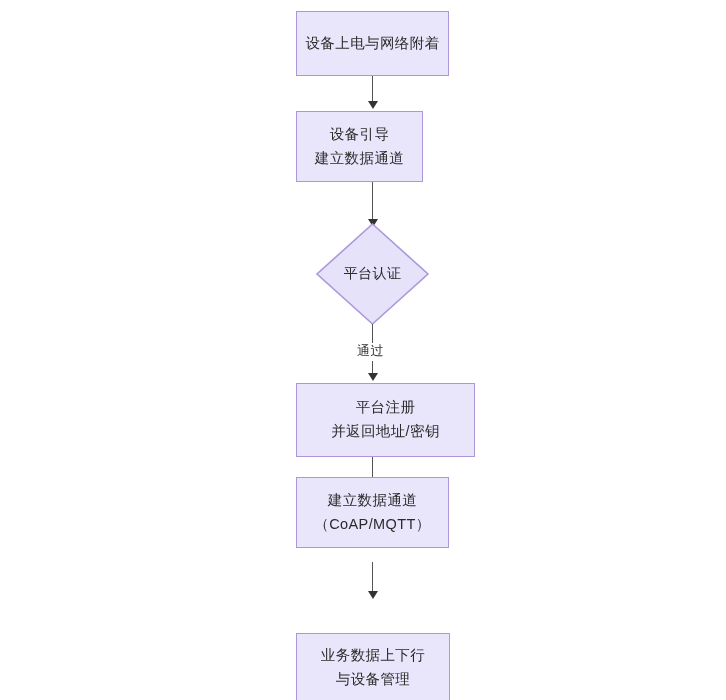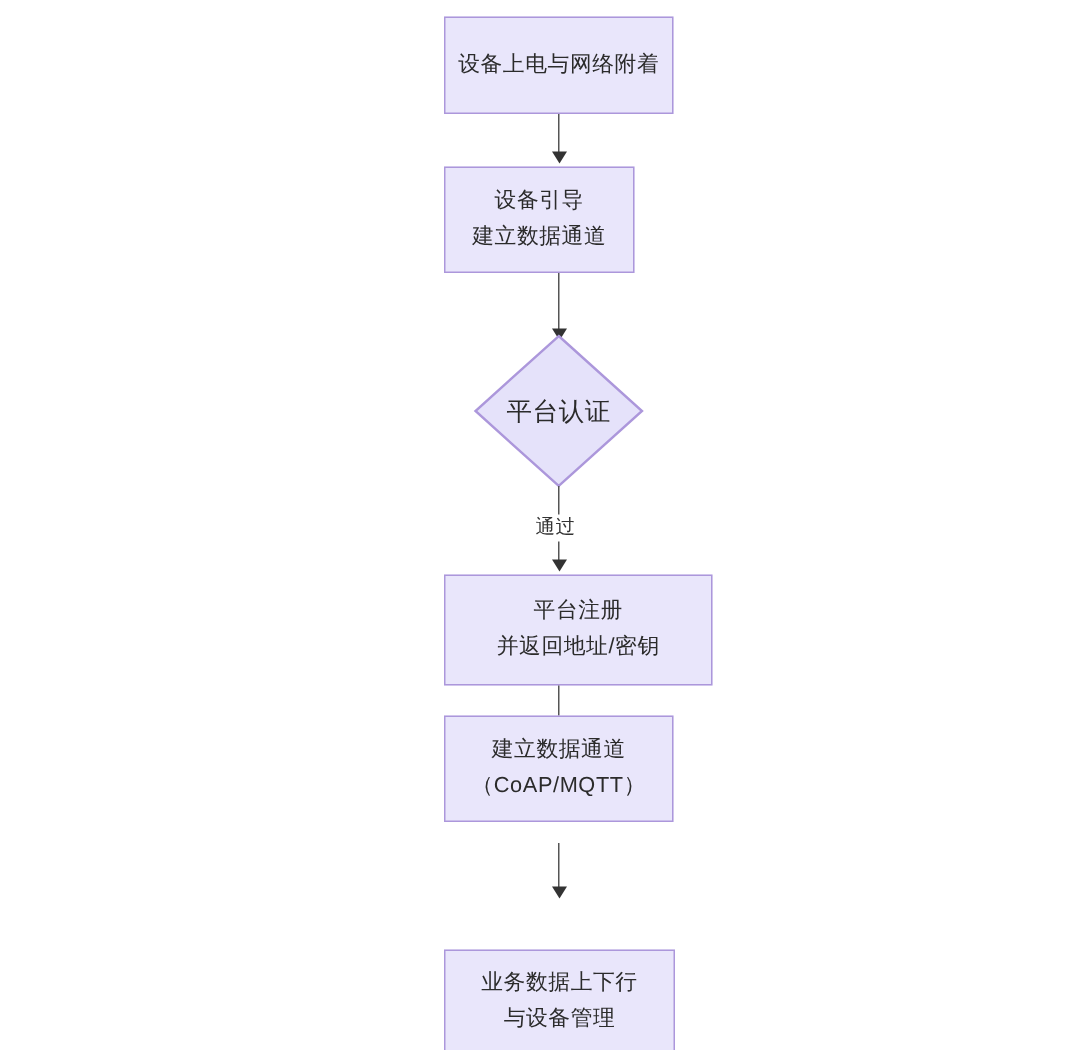--- a/index.html
+++ b/index.html
@@ -46,21 +46,21 @@
   .diamond-shape {
     position: absolute;
     left: 0; top: 0;
     width: 100%;
     height: 100%;
   }
   .diamond-label {
     position: relative;
     z-index: 2;
     color: #2b2b2b;
-    font-size: 17px;
+    font-size: 14px;
     letter-spacing: 0.4px;
     text-align: center;
   }
   .edge {
     position: absolute;
     width: 1px;
     background: #555555;
   }
   .arrowhead {
     position: absolute;

